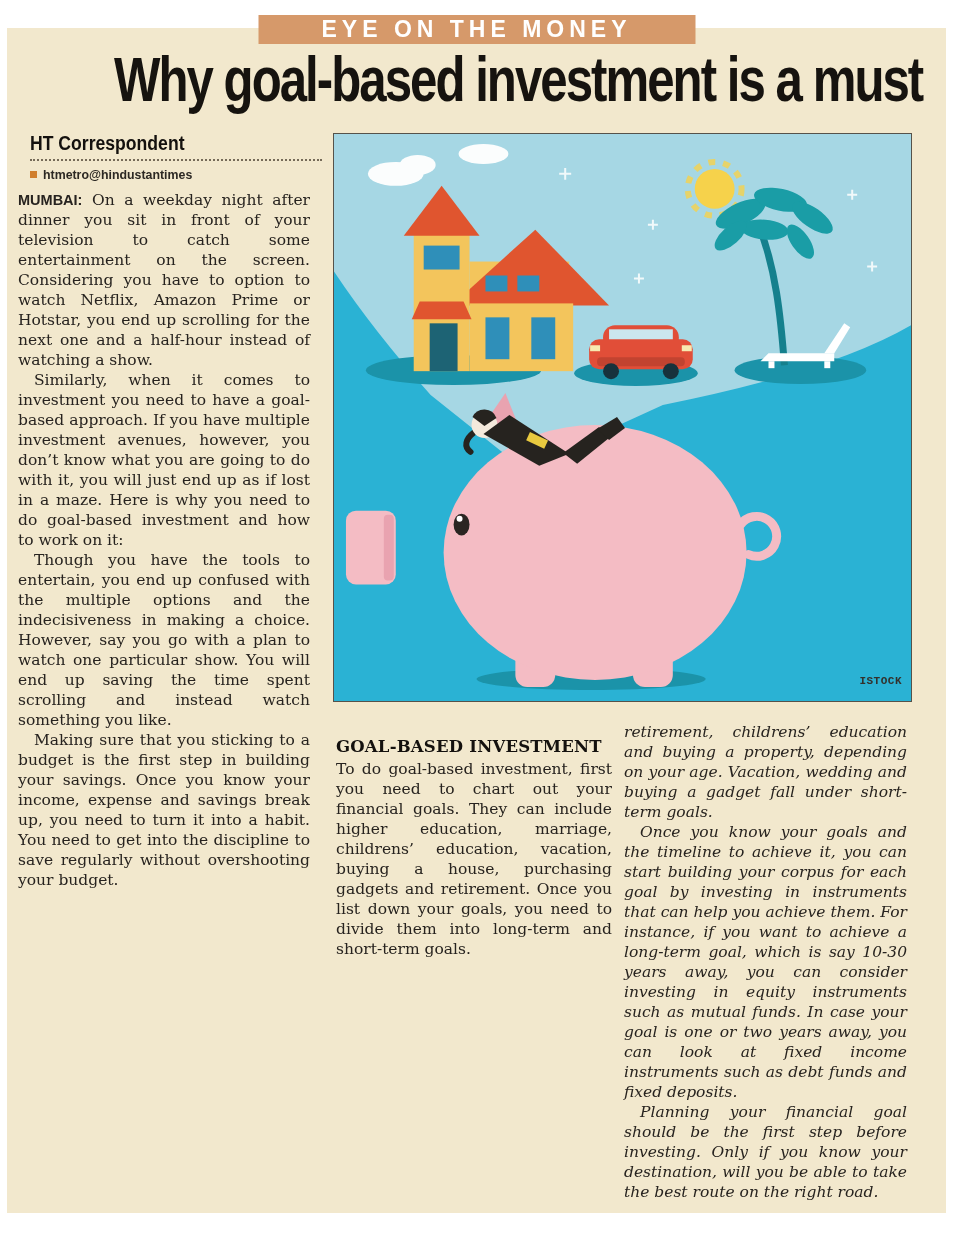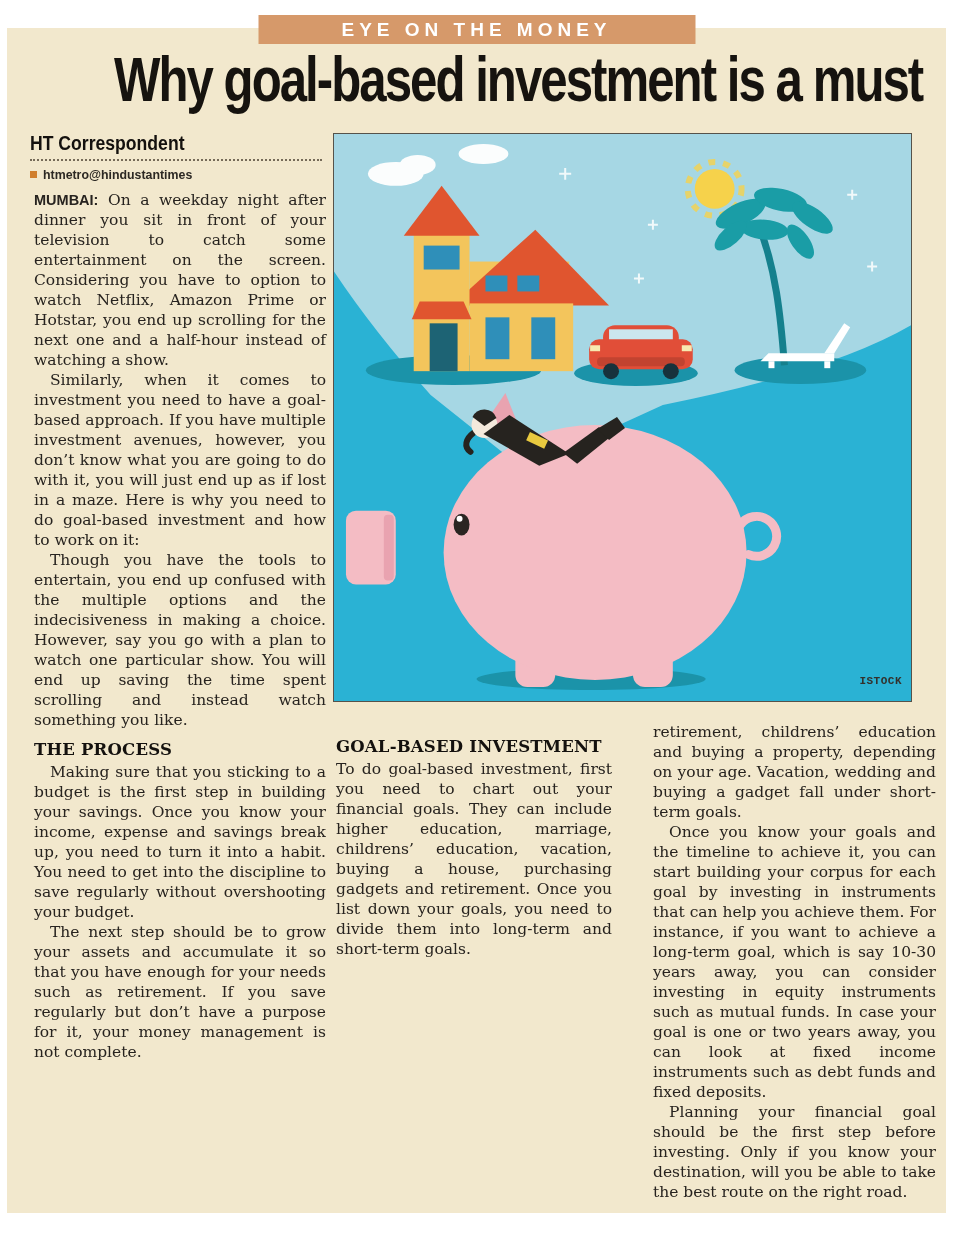--- a/index.html
+++ b/index.html
@@ -13,21 +13,21 @@
     --window-blue:#2f8fb9;
   }
   html,body{margin:0;padding:0;background:#fff;}
   body{font-family:"Liberation Sans",sans-serif;}
   #page{position:relative;width:953px;height:1237px;background:#fff;overflow:hidden;}
   .sheet{position:absolute;left:7px;top:28px;width:939px;height:1185px;background:var(--page-bg);}
 
   .kicker{position:absolute;left:50%;top:15px;transform:translateX(-50%);
     width:437px;height:29px;background:var(--kicker-bg);
     display:flex;align-items:center;justify-content:center;}
-  .kicker span{color:#fff;font-weight:bold;font-size:19px;letter-spacing:5px;white-space:nowrap;}
+  .kicker span{color:#fff;font-weight:bold;font-size:23px;letter-spacing:5px;white-space:nowrap;}
 
   .headline{position:absolute;left:0;top:46px;width:875px;text-align:left;}
   .headline span{display:inline-block;transform:scaleX(.78);white-space:nowrap;
     font-weight:bold;font-size:63px;letter-spacing:-2.5px;line-height:1.05;color:var(--headline-ink);}
 
   .byline{position:absolute;left:30px;top:132px;width:292px;}
   .author-row{border-bottom:2px dotted #756a58;padding-bottom:4px;}
   .author{display:inline-block;transform:scaleX(.88);transform-origin:0 50%;
     font-weight:bold;font-size:20px;color:#14110e;white-space:nowrap;}
   .email-row{margin-top:6px;display:flex;align-items:center;gap:6px;}
@@ -36,23 +36,23 @@
     font-size:13px;font-weight:bold;color:#2c2823;white-space:nowrap;}
 
   .figure{position:absolute;left:333px;top:133px;width:579px;height:569px;
     border:1px solid #56524a;box-sizing:border-box;}
   .figure svg{display:block;width:100%;height:100%;}
   .credit{position:absolute;right:9px;bottom:14px;font-size:11px;font-weight:bold;
     letter-spacing:.5px;color:var(--credit-ink);font-family:Liberation Mono, monospace;}
 
   .col{position:absolute;font-family:"DejaVu Serif",serif;font-size:15.5px;
     line-height:20px;color:var(--body-ink);text-align:justify;}
-  #col1{left:34px;top:190px;width:292px;}
+  #col1{left:18px;top:190px;width:292px;}
   #col2{left:336px;top:722px;width:276px;}
-  #col3{left:653px;top:722px;width:283px;}
+  #col3{left:624px;top:722px;width:283px;font-style:italic;}
   .col p{margin:0;text-indent:16px;}
   .col p.noindent{text-indent:0;}
   .dateline{font-family:"Liberation Sans",sans-serif;font-weight:bold;font-size:14.5px;}
   .sec-heading{font-family:"DejaVu Serif",serif;font-weight:bold;font-size:16.5px;
     letter-spacing:.2px;margin:10px 0 2px;color:#14110e;}
   #col2 .sec-heading{margin-top:15px;}
 
   .quote-inner{width:372px;transform:scaleX(.7419);transform-origin:0 0;
     font-weight:bold;font-size:28px;line-height:29px;letter-spacing:-.3px;
     color:var(--quote-gray);text-align:left;}
@@ -184,23 +184,21 @@
         <rect x="194" y="303" width="20" height="9" fill="#e8c93f" transform="rotate(25 204 307)"></rect>
       </g>
     </svg>
     <span class="credit">ISTOCK</span>
   </div>
 
   <div id="col1" class="col">
     <p class="noindent"><span class="dateline">MUMBAI:</span> <span>On a weekday night after dinner you sit in front of your television to catch some entertainment on the screen. Considering you have to option to watch Netflix, Amazon Prime or Hotstar, you end up scrolling for the next one and a half-hour instead of watching a show.</span></p>
     <p>Similarly, when it comes to investment you need to have a goal-based approach. If you have multiple investment avenues, however, you don’t know what you are going to do with it, you will just end up as if lost in a maze. Here is why you need to do goal-based investment and how to work on it:</p>
     <p>Though you have the tools to entertain, you end up confused with the multiple options and the indecisiveness in making a choice. However, say you go with a plan to watch one particular show. You will end up saving the time spent scrolling and instead watch something you like.</p>
-    <div class="sec-heading">THE PROCESS</div>
     <p>Making sure that you sticking to a budget is the first step in building your savings. Once you know your income, expense and savings break up, you need to turn it into a habit. You need to get into the discipline to save regularly without overshooting your budget.</p>
-    <p>The next step should be to grow your assets and accumulate it so that you have enough for your needs such as retirement. If you save regularly but don’t have a purpose for it, your money management is not complete.</p>
   </div>
 
   <div id="col2" class="col">
     <div class="sec-heading">GOAL-BASED INVESTMENT</div>
     <p class="noindent">To do goal-based investment, first you need to chart out your financial goals. They can include higher education, marriage, childrens’ education, vacation, buying a house, purchasing gadgets and retirement. Once you list down your goals, you need to divide them into long-term and short-term goals.</p>
 
   </div>
 
   <div id="col3" class="col">
     <p class="noindent">retirement, childrens’ education and buying a property, depending on your age. Vacation, wedding and buying a gadget fall under short-term goals.</p>

